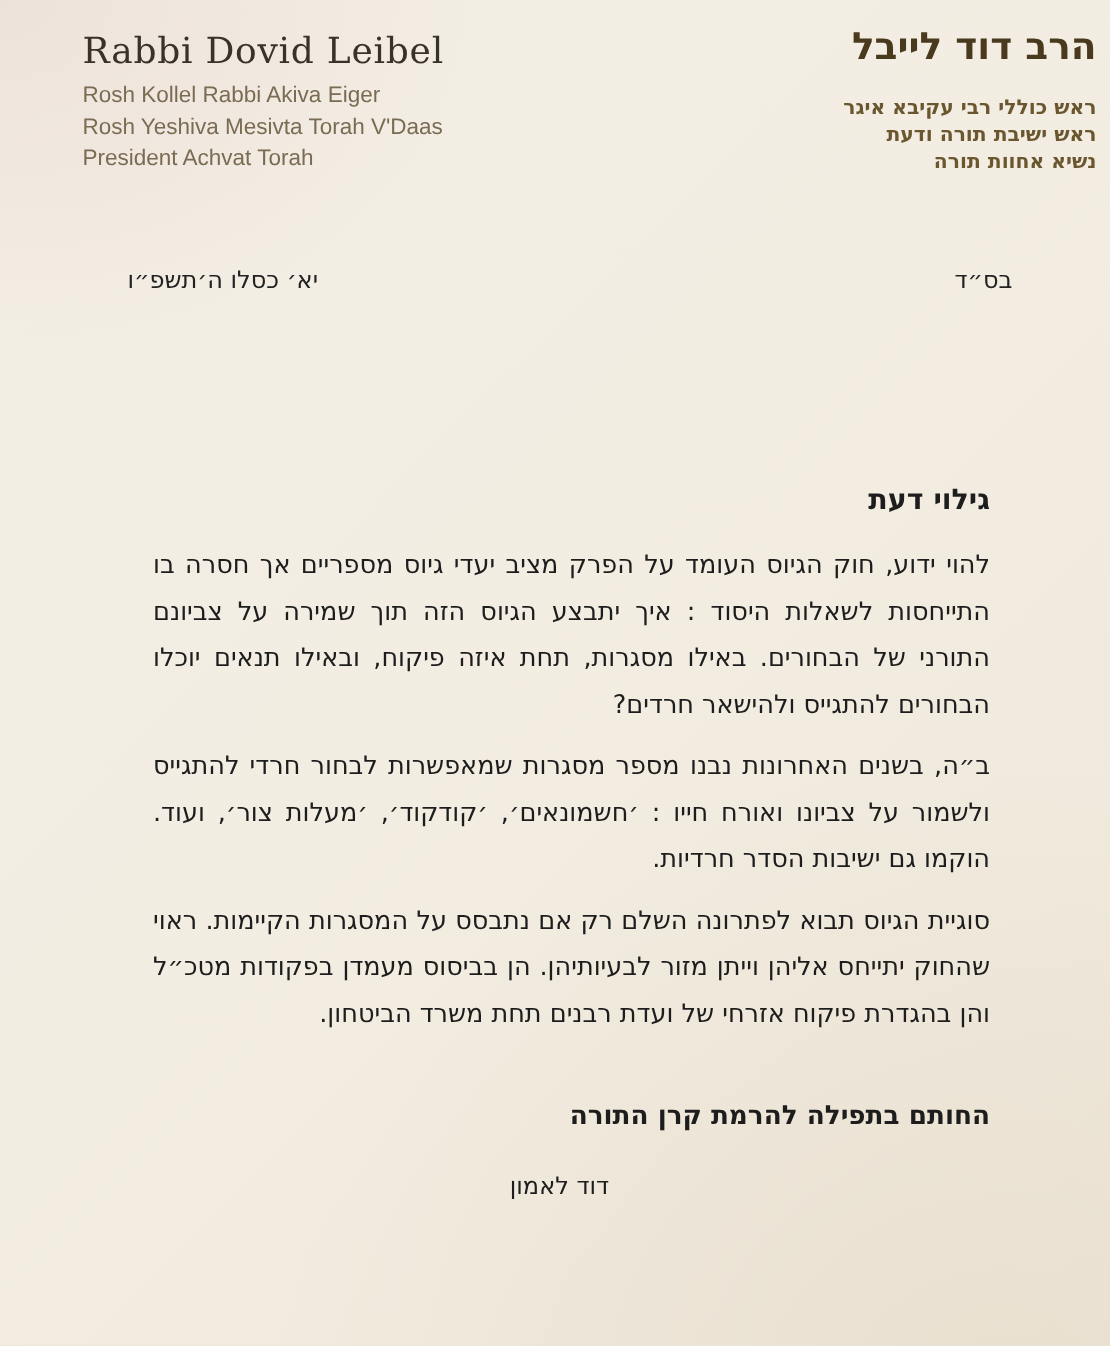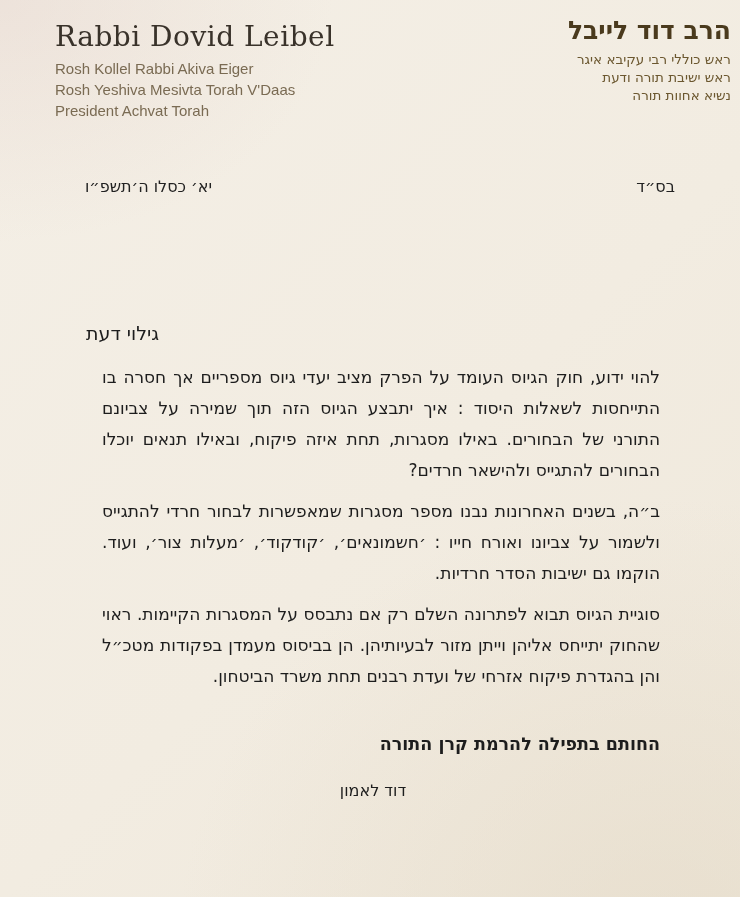--- a/index.html
+++ b/index.html
@@ -16,59 +16,59 @@
       linear-gradient(135deg, #f4efe6 0%, #f2ece1 55%, #efe8db 100%);
   }
 
   
   .header-en {
     position:absolute; left:55px; top:20px;
     color:#39322a;
   }
   .header-en .name {
     font-family:"DejaVu Serif", serif;
-    font-size:28px; letter-spacing:0.5px; color:#39322a;
+    font-size:24px; letter-spacing:0.5px; color:#39322a;
   }
   .header-en .titles {
     margin-top:5px;
     font-family:Liberation Sans, sans-serif;
     font-size:15px; line-height:21px; color:#7a6b53;
   }
 
   .header-he {
     position:absolute; right:9px; top:16px;
     direction:rtl; text-align:right;
   }
   .header-he .name {
     font-size:25px; font-weight:bold; color:#4a3a1d;
     font-family:"DejaVu Sans", sans-serif;
   }
   .header-he .titles {
-    margin-top:5px;
+    margin-top:18px;
     font-size:13.5px; line-height:18px; color:#6b572f;
-    font-weight:normal;
+    font-weight:bold;
   }
 
   
   .dateline {
     position:absolute; top:177px; left:0; right:0; height:22px;
     font-size:16px; color:#222; direction:rtl;
   }
   .dateline .bsd  { position:absolute; right:65px; }
   .dateline .date { position:absolute; left:85px; direction:rtl; }
 
   
   .letter {
     position:absolute; top:320px; right:80px; width:574px;
     direction:rtl; text-align:justify; text-justify:inter-word;
     font-size:17px; line-height:31px; color:#1d1d1d;
     font-family:"DejaVu Sans", sans-serif;
   }
   .letter .title {
-    text-align:left; font-weight:normal; font-size:19px;
+    text-align:right; font-weight:bold; font-size:19px;
     margin:0 0 15px 0; line-height:27px;
   }
   .letter p { margin:0 0 10px 16px; }
   .letter .closing {
     font-weight:bold; font-size:17.5px;
     margin-top:37px;
   }
   .letter .signature {
     text-align:center; font-size:16px; margin-top:15px;
   }

